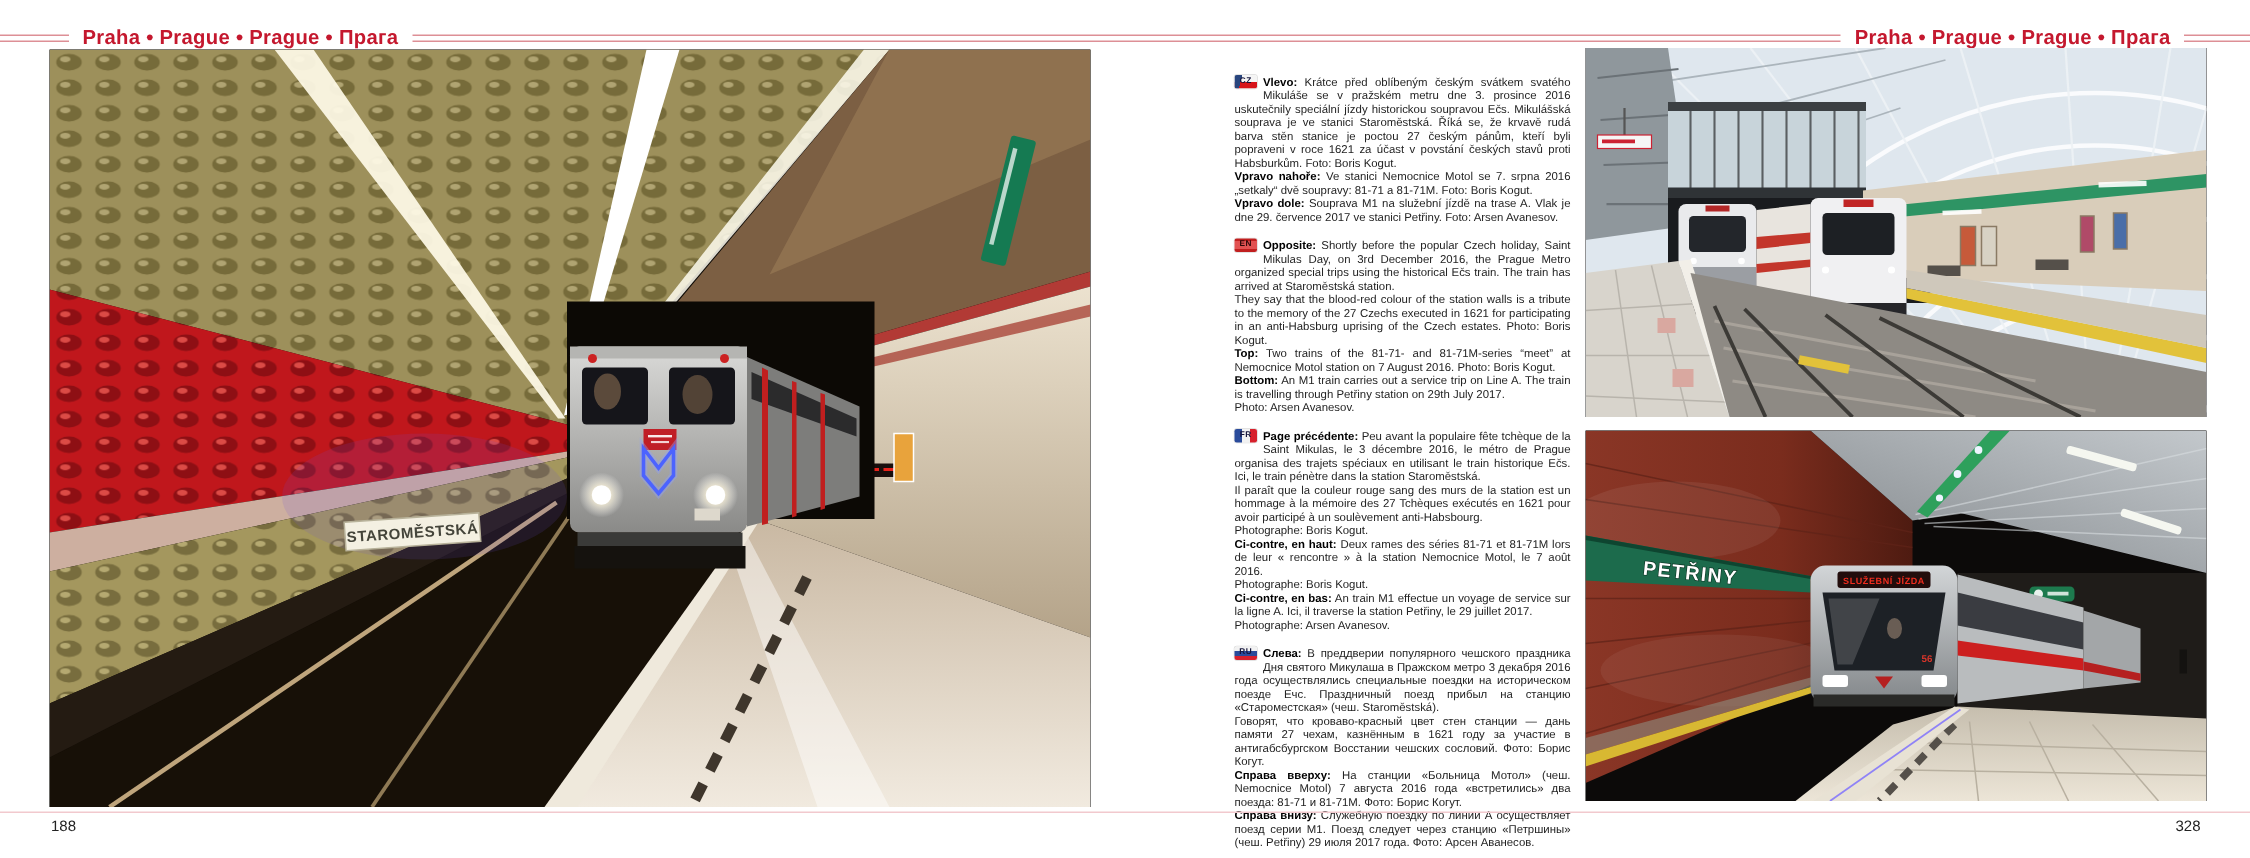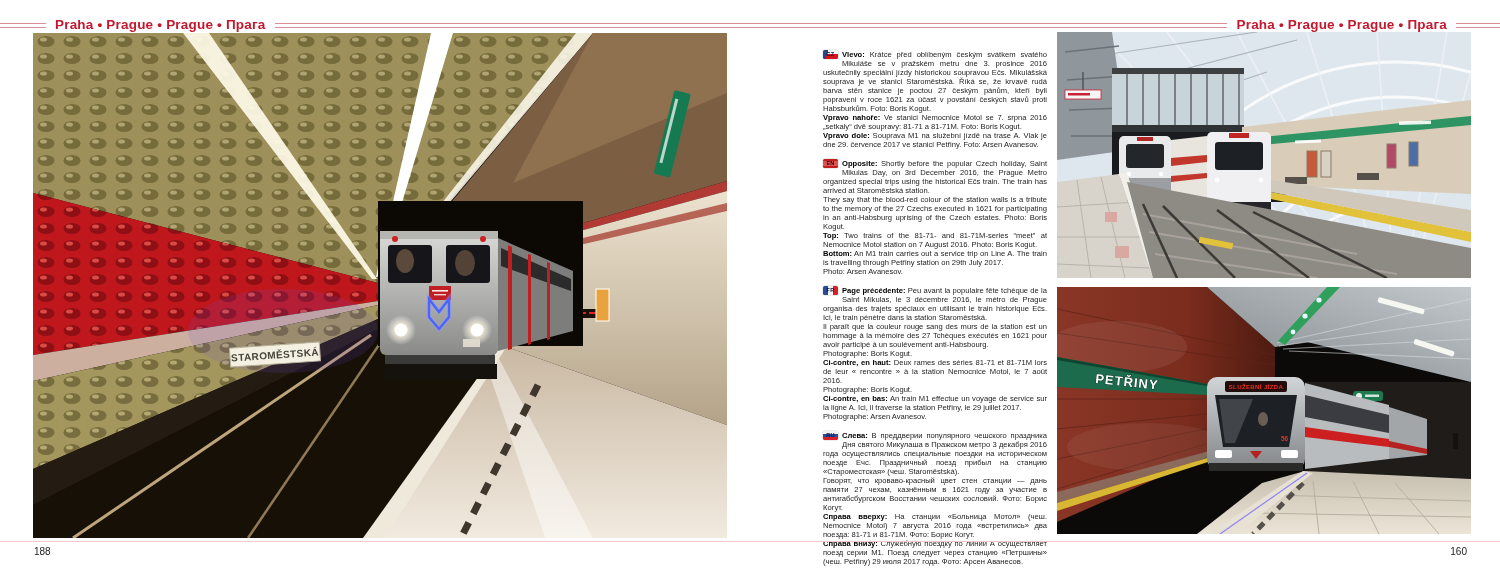--- a/index.html
+++ b/index.html
@@ -395,14 +395,14 @@
           <line x1="382" y1="247" x2="338" y2="196"></line>
       </g>
       <line x1="246" y1="196" x2="196" y2="247" stroke="#55504a" stroke-width="5" stroke-dasharray="8 6"></line>
       <polygon points="246,184 256,186 180,247 152,247" fill="#e8e2d4"></polygon>
       <line x1="250" y1="186" x2="163" y2="247" stroke="#7a6cff" stroke-width="1.2" opacity=".8"></line>
     </svg>
   </div>
 
   <div class="footer-rule"></div>
   <div class="page-num left">188</div>
-  <div class="page-num right">160</div>
+  <div class="page-num right">328</div>
 </div>
 
 </body></html>

